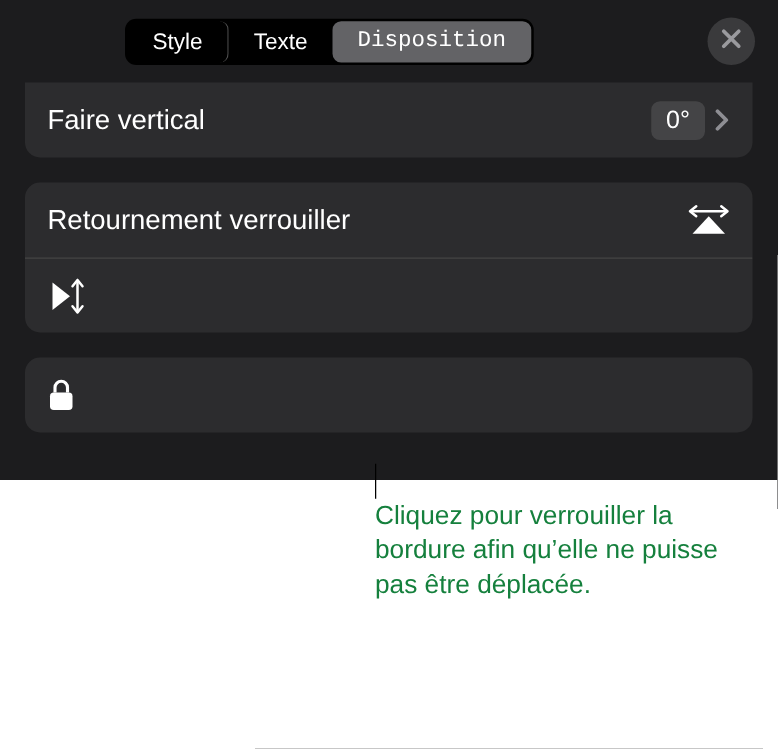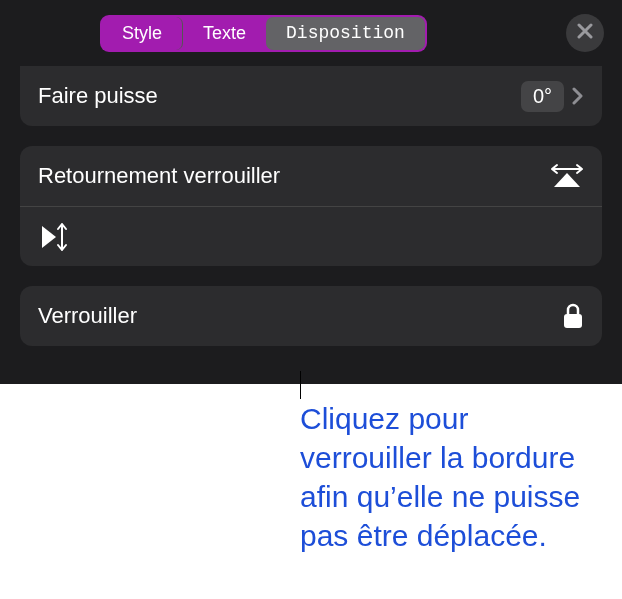--- a/index.html
+++ b/index.html
@@ -18,21 +18,21 @@
       padding-bottom: 18px;
     }
     .tab-bar {
       display: flex;
       align-items: center;
       padding: 14px 18px 14px 100px;
       gap: 0;
     }
     .segmented {
       display: flex;
-      background: #a21caf;
+      background: #000000;
       border-radius: 9px;
       padding: 2px;
       flex: 0 0 auto;
     }
     .segment {
       color: #fff;
       font-size: 18px;
       padding: 6px 20px;
       border-radius: 7px;
       cursor: pointer;
@@ -103,22 +103,22 @@
     }
     .callout-line {
       position: absolute;
       left: 0;
       top: -28px;
       width: 1px;
       height: 28px;
       background: #000;
     }
     .callout-text {
-      color: #1d4ed8;
-      font-size: 30px;
+      color: #15803d;
+      font-size: 21px;
       line-height: 1.3;
     }
   </style>
 </head>
 <body>
 
 <div class="panel">
 
   <div class="tab-bar">
     <div class="segmented">
@@ -130,21 +130,21 @@
       <span>
         <svg width="16" height="16" viewBox="0 0 16 16">
           <path d="M2 2 L14 14 M14 2 L2 14" stroke="#9a9a9e" stroke-width="3" stroke-linecap="round"></path>
         </svg>
       </span>
     </div>
   </div>
 
   <div class="group first">
     <div class="row">
-      <span class="row-label">Faire puisse</span>
+      <span class="row-label">Faire vertical</span>
       <span class="value-badge">0°</span>
       <span class="row-icon">
         <svg width="12" height="18" viewBox="0 0 12 18">
           <path d="M2 2 L9 9 L2 16" stroke="#8e8e93" stroke-width="3" fill="none" stroke-linecap="round" stroke-linejoin="round"></path>
         </svg>
       </span>
     </div>
   </div>
 
   <div class="group">
@@ -166,21 +166,20 @@
           <path d="M24 2 L20 7 M24 2 L28 7" stroke="#fff" stroke-width="2" fill="none" stroke-linecap="round"></path>
           <path d="M24 28 L20 23 M24 28 L28 23" stroke="#fff" stroke-width="2" fill="none" stroke-linecap="round"></path>
           <path d="M4 4 L18 15 L4 26 Z" fill="#fff"></path>
         </svg>
       </span>
     </div>
   </div>
 
   <div class="group">
     <div class="row">
-      <span class="row-label">Verrouiller</span>
       <span class="row-icon">
         <svg width="22" height="28" viewBox="0 0 22 28">
           <rect x="2" y="12" width="18" height="14" rx="3" fill="#fff"></rect>
           <path d="M6 12 V8 a5 5 0 0 1 10 0 V12" stroke="#fff" stroke-width="2.5" fill="none"></path>
         </svg>
       </span>
     </div>
   </div>
 
 </div>

